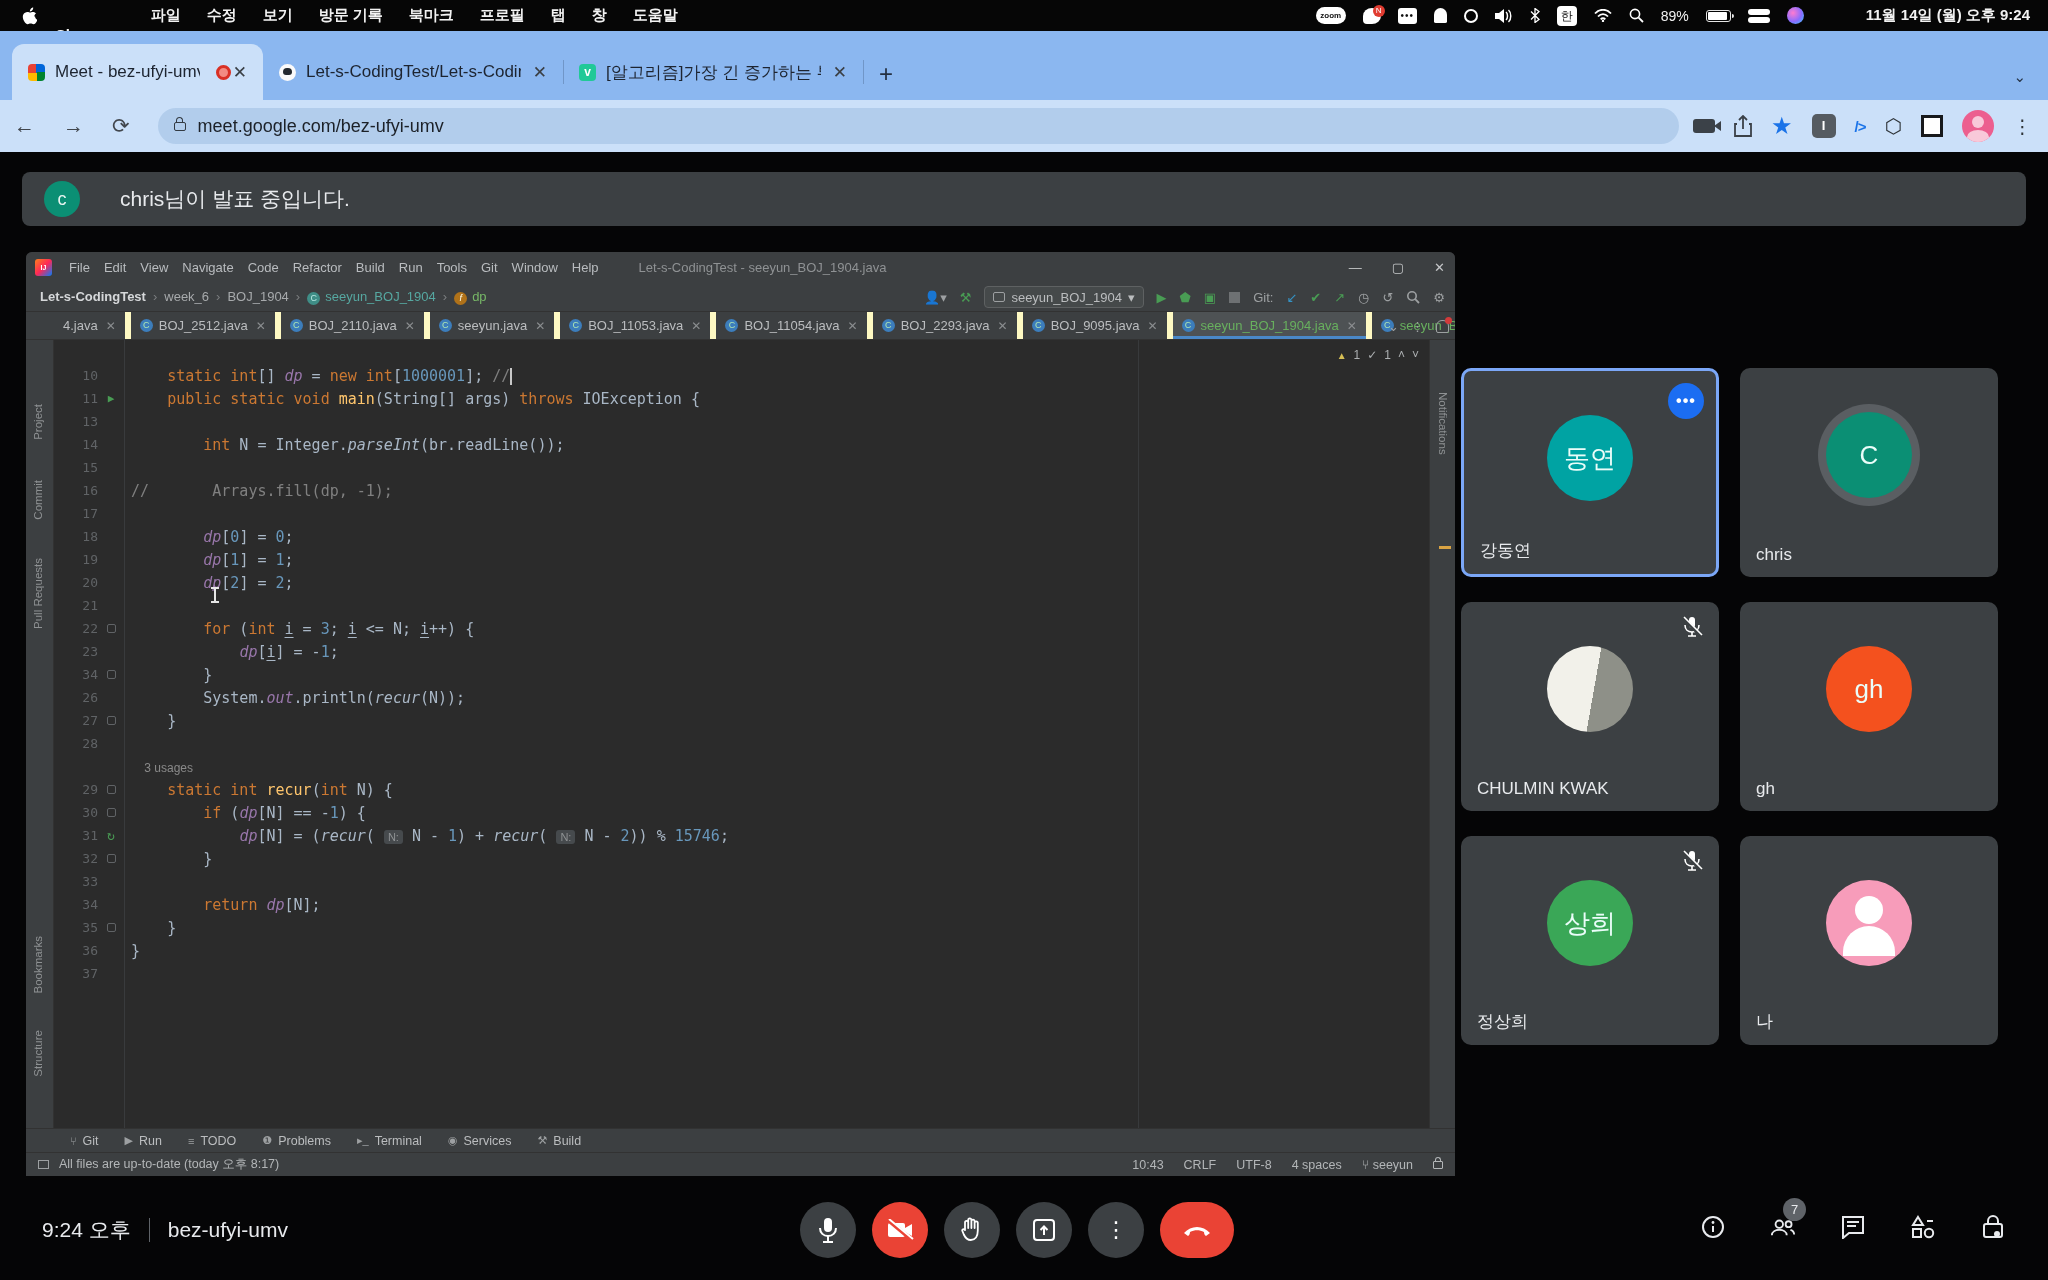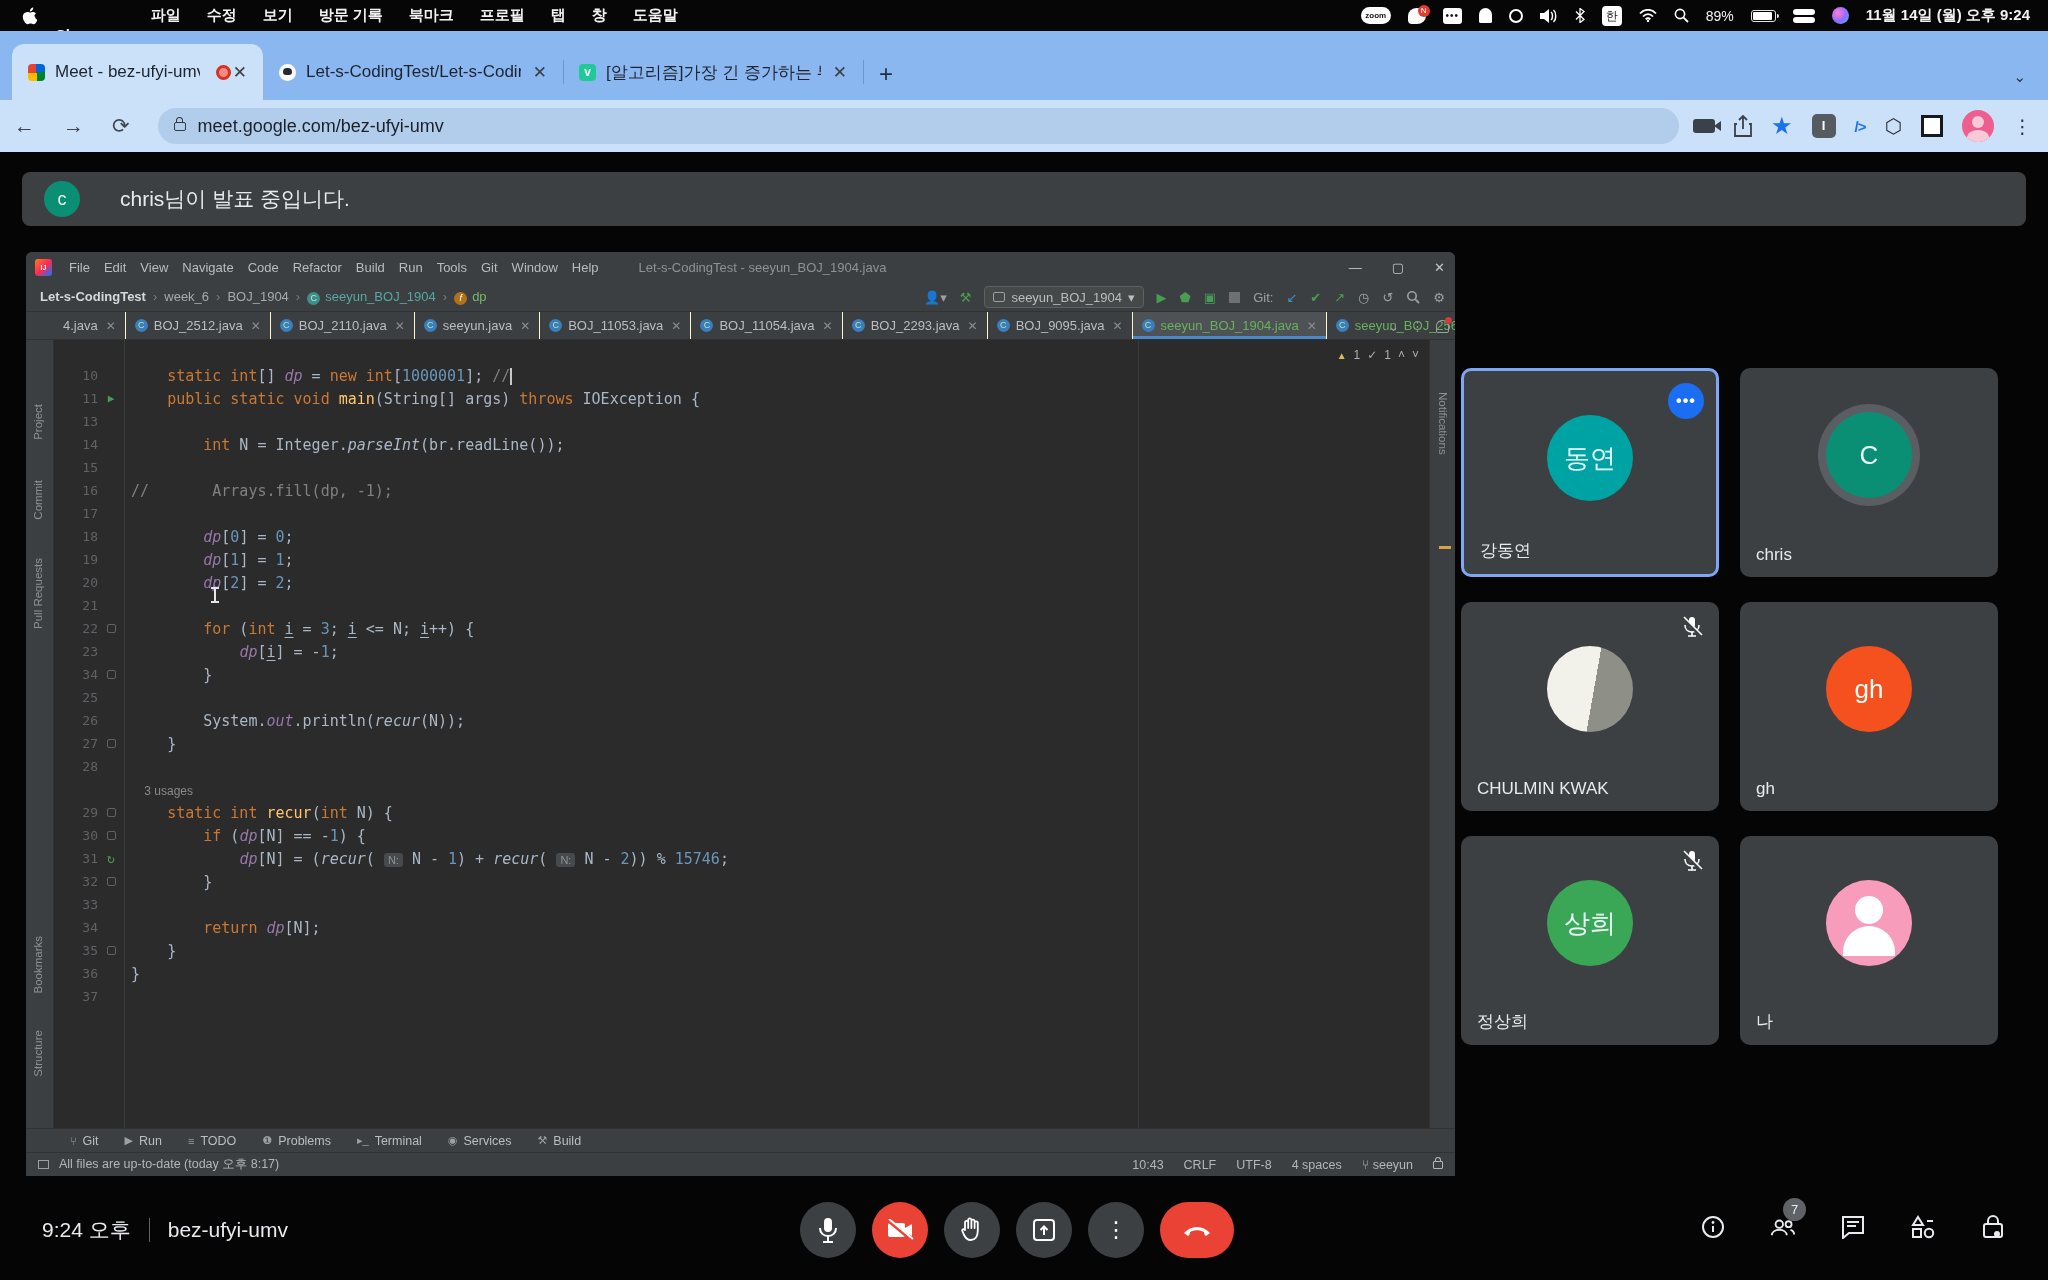--- a/index.html
+++ b/index.html
@@ -22,21 +22,21 @@
   .ghost { width:13px; height:15px; background:#fff; border-radius:7px 7px 2px 2px; }
   .ring { width:14px; height:14px; border:2.5px solid #fff; border-radius:50%; }
   .kor { width:20px; height:20px; background:#fff; border-radius:4px; color:#111; font-size:12px; line-height:20px; text-align:center; }
   .batt-pct { font-size:14px; }
   .batt { width:25px; height:12px; border:1.5px solid #e6e6e6; border-radius:3px; position:relative; }
   .batt:before { content:""; position:absolute; left:1px; top:1px; bottom:1px; width:19px; background:#fff; border-radius:1px; }
   .batt:after { content:""; position:absolute; right:-4px; top:3px; width:2px; height:4px; background:#e6e6e6; border-radius:0 2px 2px 0; }
   .cc { width:22px; height:14px; display:flex; flex-direction:column; gap:2px; }
   .cc b { height:6px; background:#fff; border-radius:3px; width:100%; display:block; }
   .siri { width:17px; height:17px; border-radius:50%; background:radial-gradient(circle at 35% 35%, #ff7bd0, #8a6cff 55%, #2bd5ff); }
-  .clock { font-size:15px; font-weight:600; }
+  .clock { font-size:15px; font-weight:600;margin-left:45px; }
 
   
   #tabstrip { position:absolute; left:0; top:31px; width:2048px; height:69px; background:#8bb7f0; display:flex; align-items:flex-end; }
   .tab { position:relative; display:flex; align-items:center; height:56px; border-radius:12px 12px 0 0;
     padding:0 14px 0 16px; font-size:17px; color:#1d2430; max-width:320px; min-width:0; }
   .tab.active { background:#cbe0f9; }
   .tab .title { white-space:nowrap; overflow:hidden; text-overflow:clip; margin:0 10px; flex:1; }
   .tab .close { font-size:17px; color:#3a3f45; padding:0 2px; }
   .tab .sep { position:absolute; right:-1px; top:16px; height:24px; width:1px; background:rgba(30,50,80,.25); }
   .rec-dot { width:15px; height:15px; border:3px solid #d93025; border-radius:50%; background:#f28b82; margin-left:6px; flex:none; }
@@ -91,21 +91,21 @@
   #crumbs .ficon { width:13px; height:13px; border-radius:50%; background:#b07219; color:#ffe; font-size:9px; font-style:italic; line-height:13px; text-align:center; margin-right:5px; display:inline-block; }
   #crumbs .teal { color:#56a8a1; }
   #crumbs .green { color:#77b767; }
   #tb2-right { position:absolute; right:10px; top:0; height:30px; display:flex; align-items:center; gap:13px; }
   .g { color:#499c54; } .gray { color:#9da0a2; } .blue { color:#3592c4; }
   .runcfg { height:22px; background:#45494a; border:1px solid #5e6162; border-radius:4px; display:flex; align-items:center; padding:0 8px; gap:6px; color:#bbbdbf; }
   .runcfg .mon { width:12px; height:10px; border:1.5px solid #9da0a2; border-radius:2px; }
   .stop { width:11px; height:11px; background:#6e7173; display:inline-block; }
   
   #ftabs { height:28px; background:#3c3f41; display:flex; align-items:stretch; border-bottom:1px solid #323232; position:relative; }
-  .ftab { display:flex; align-items:center; padding:0 9px; color:#bbbdbf; font-size:13px; border-right:1px solid #fef9c3; white-space:nowrap; }
+  .ftab { display:flex; align-items:center; padding:0 9px; color:#bbbdbf; font-size:13px; border-right:6px solid #fef9c3; white-space:nowrap; }
   .ftab .cic { width:13px; height:13px; border-radius:50%; background:#3c7dbb; color:#aee6b4; font-size:9px; line-height:13px; text-align:center; margin-right:6px; }
   .ftab .x { margin-left:8px; color:#8b8e90; font-size:12px; }
   .ftab.added { color:#68b05e; }
   .ftab.activeT { background:#4e5254; box-shadow:inset 0 -3px 0 #4a88c7; color:#68b05e; }
   #ftabs-right { position:absolute; right:6px; top:0; height:28px; display:flex; align-items:center; gap:12px; color:#9da0a2; }
   .bell { position:relative; width:13px; height:13px; border:1.6px solid #9da0a2; border-radius:6px 6px 2px 2px; }
   .bell:after { content:""; position:absolute; right:-4px; top:-4px; width:7px; height:7px; background:#d23b3b; border-radius:50%; }
 
   
   #editor { position:relative; height:788px; background:#2b2b2b; overflow:hidden; }
@@ -474,25 +474,20 @@
               <span class="cd"><span class="tp">            </span><span class="tf">dp</span><span class="tp">[</span><span class="tu">i</span><span class="tp">] = -</span><span class="tn">1</span><span class="tp">;</span></span>
             </div>
             <div class="crow">
               <span class="ln">34</span>
               <span class="gz">
                 <span class="g-fold"></span>
               </span>
               <span class="cd"><span class="tp">        </span><span class="tp">}</span></span>
             </div>
             <div class="crow">
-              <span class="ln">25</span>
-              <span class="gz"></span>
-              <span class="cd"></span>
-            </div>
-            <div class="crow">
               <span class="ln">26</span>
               <span class="gz"></span>
               <span class="cd"><span class="tp">        </span><span class="tp">System.</span><span class="tfo">out</span><span class="tp">.println(</span><span class="tsi">recur</span><span class="tp">(N));</span></span>
             </div>
             <div class="crow">
               <span class="ln">27</span>
               <span class="gz">
                 <span class="g-fold"></span>
               </span>
               <span class="cd"><span class="tp">    </span><span class="tp">}</span></span>

